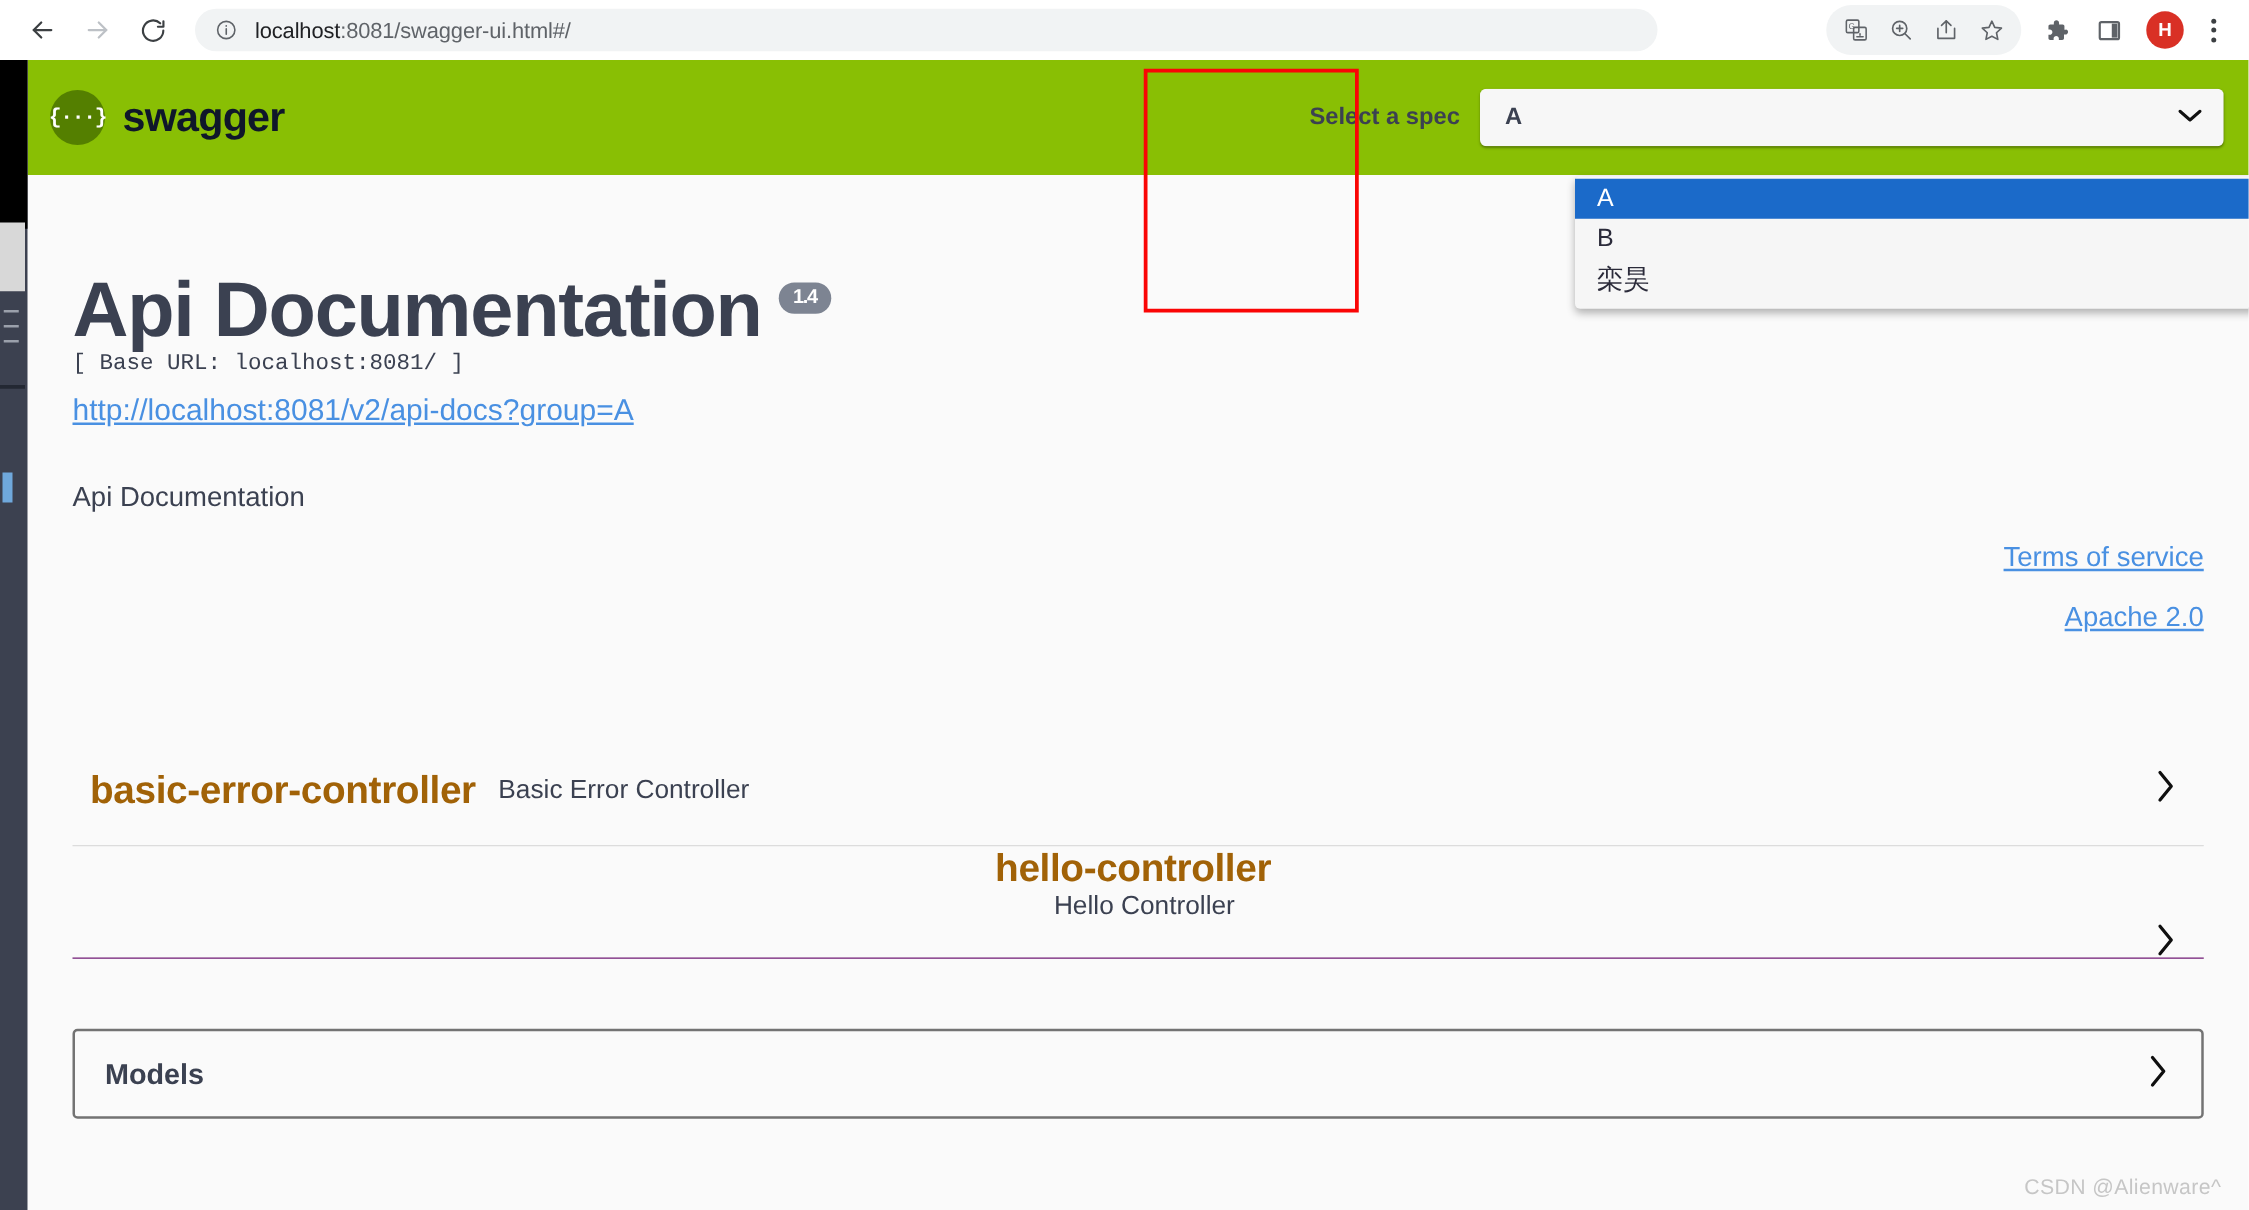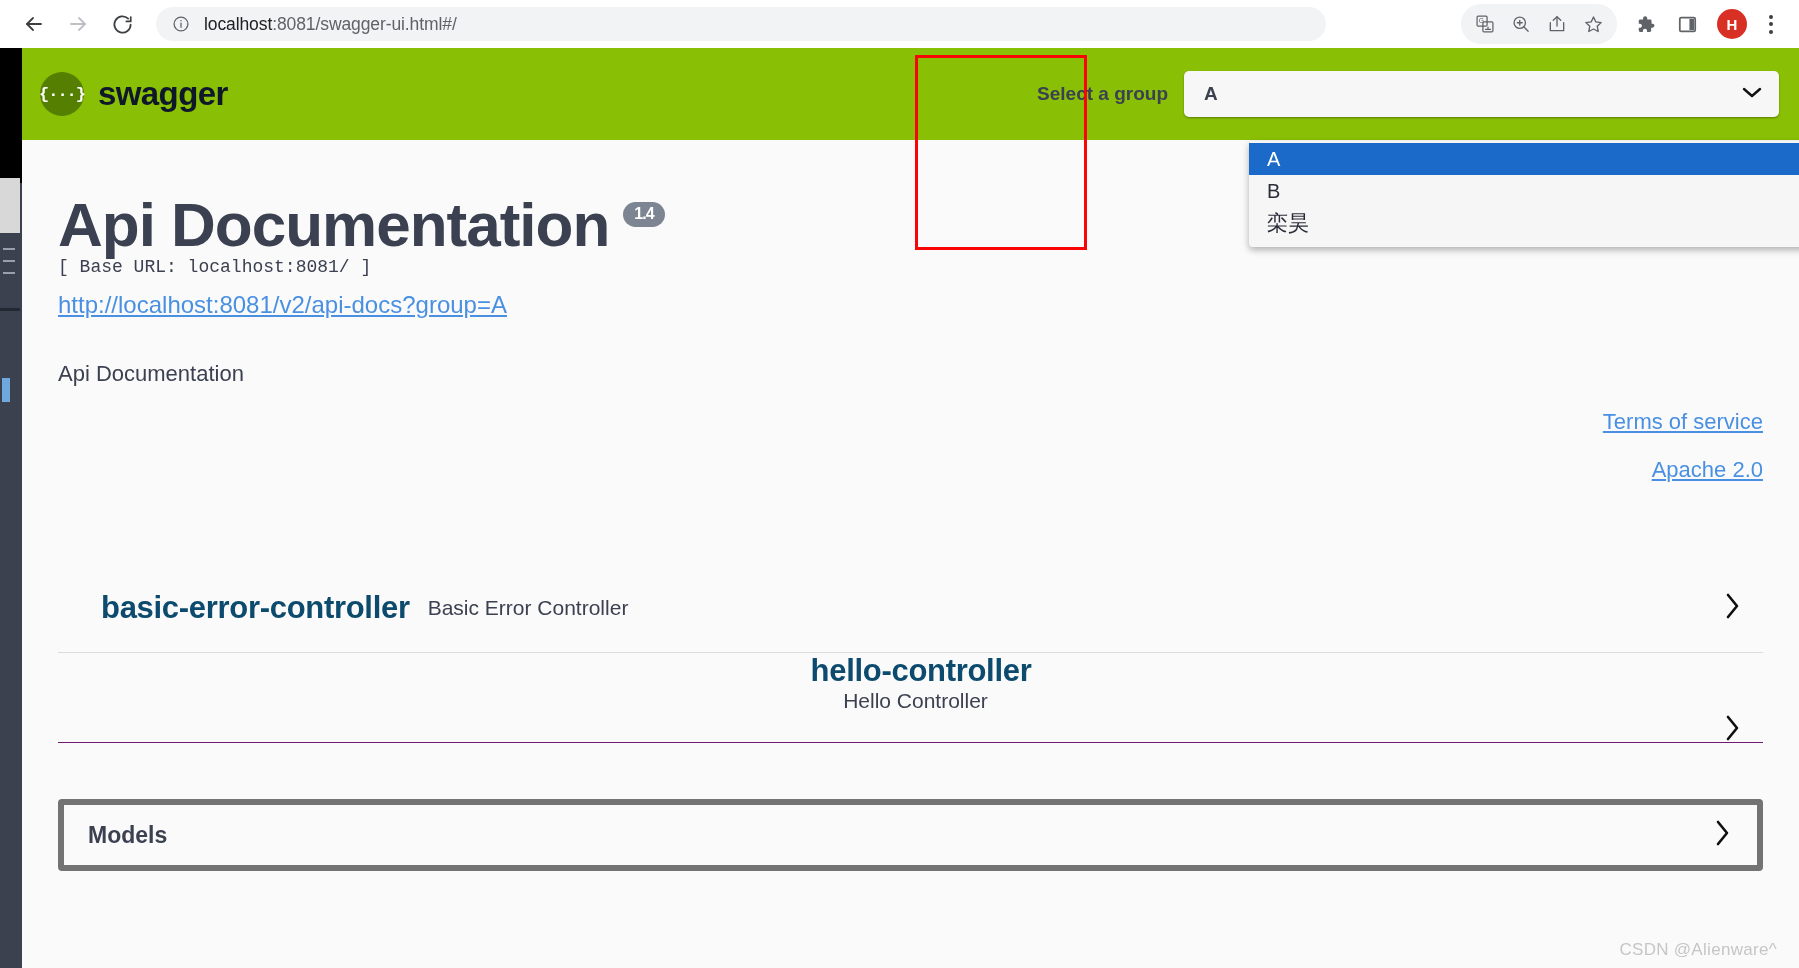--- a/index.html
+++ b/index.html
@@ -250,21 +250,21 @@
     width: 172px; height: 195px;
     border: 3px solid #fa0505;
     z-index: 40;
     pointer-events: none;
   }
 
   
   .content {
     padding: 0 36px;
   }
-  .info-block { padding-top: 52px; }
+  .info-block { padding-top: 76px; }
   .api-title {
     display: flex;
     align-items: flex-start;
     color: #3b4151;
     font-size: 62px;
     font-weight: bold;
     letter-spacing: -1px;
     line-height: 1.05;
   }
   .version-badge {
@@ -309,38 +309,37 @@
     height: 90px;
     display: flex;
     align-items: center;
     border-bottom: 1px solid #dcdcdc;
     padding: 0 22px 0 14px;
   }
   .tag-row:last-child { border-bottom: 1px solid #701a75; flex-direction: column; }
   .tag-name {
     font-size: 31px;
     font-weight: bold;
-    color: #0c4a6e;
+    color: #a16207;
     letter-spacing: -0.3px;
-    margin-left: 29px;
   }
   .tag-desc {
     margin-left: 18px;
     font-size: 21px;
     color: #3b4151;
   }
   .chev-right {
     margin-left: auto;
     color: #0f0f0f;
   }
 
   .models-box {
     margin-top: 56px;
     height: 72px;
-    border: 6px solid #737373;
+    border: 2px solid #737373;
     border-radius: 4px;
     background: #fafafa;
     display: flex;
     align-items: center;
     padding: 0 26px 0 24px;
   }
   .models-title {
     font-size: 23px;
     font-weight: bold;
     color: #3b4151;
@@ -455,21 +454,21 @@
 
   <div class="page">
 
     <div class="swagger-topbar">
       <div class="logo-wrap">
         <div class="logo-mark">{···}</div>
         <div class="logo-text">swagger</div>
       </div>
 
       <div class="spec-area">
-        <div class="spec-label">Select a group</div>
+        <div class="spec-label">Select a spec</div>
         <div class="spec-select">
           <span class="sel-value">A</span>
           <span class="chev">
             <svg width="22" height="14" viewBox="0 0 22 14" fill="none" stroke="currentColor" stroke-width="2.4" stroke-linecap="round" stroke-linejoin="round">
                 <path d="M3 4l8 7 8-7"></path>
               </svg>
           </span>
         </div>
 
         <div class="spec-dropdown">

